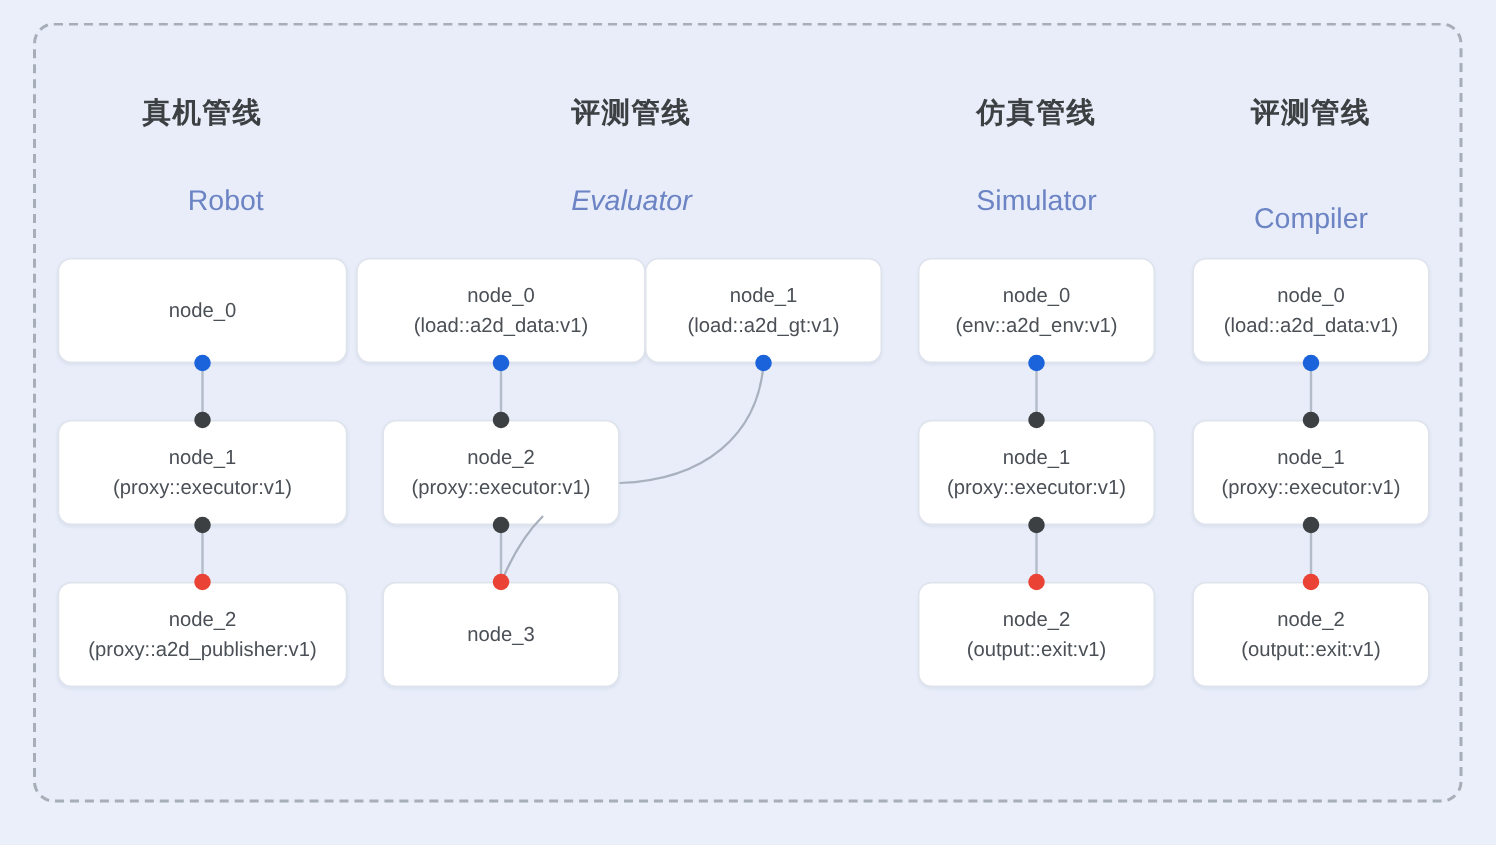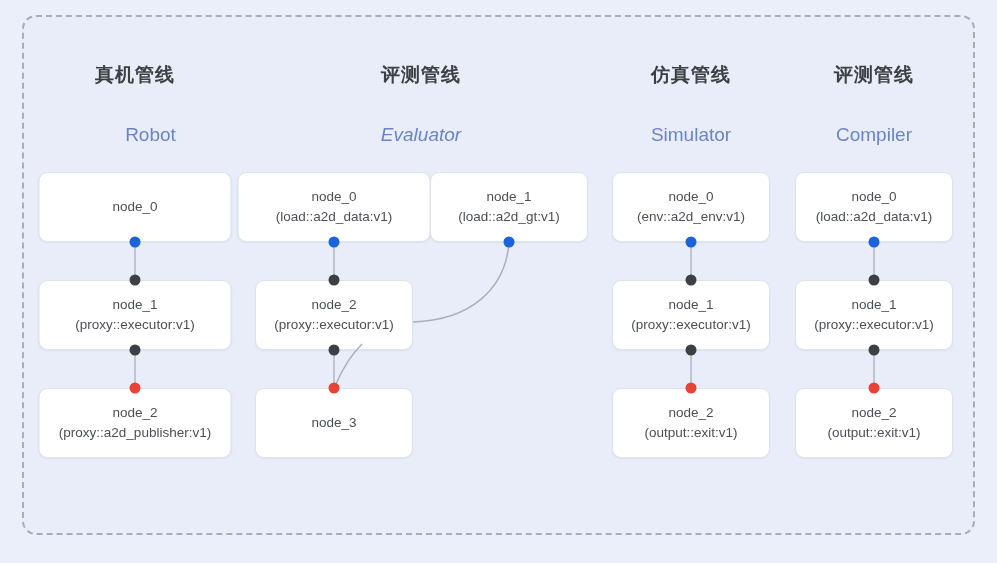--- a/index.html
+++ b/index.html
@@ -167,21 +167,21 @@
       <div class="node-id">node_2</div>
       <div class="node-type">(output::exit:v1)</div>
     </div>
     <div class="dot dot-blue" style="left: 691px; top: 242px; background: rgb(26, 99, 218);"></div>
     <div class="dot dot-black" style="left: 691px; top: 280px; background: rgb(60, 64, 67);"></div>
     <div class="dot dot-black" style="left: 691px; top: 350px; background: rgb(60, 64, 67);"></div>
     <div class="dot dot-red" style="left: 691px; top: 388px; background: rgb(234, 67, 53);"></div>
     <div class="col-head" style="left: 874px; top: 62px;">
       <div class="cn-title">评测管线</div>
     </div>
-    <div class="col-head" style="left: 874px; top: 124px;">
+    <div class="col-head" style="left: 874px; top: 136px;">
       <div class="en-title" style="color: rgb(108, 132, 196);">Compiler</div>
     </div>
     <div class="node" style="left: 874px; top: 172px; width: 158px; height: 70px;">
       <div class="node-id">node_0</div>
       <div class="node-type">(load::a2d_data:v1)</div>
     </div>
     <div class="node" style="left: 874px; top: 280px; width: 158px; height: 70px;">
       <div class="node-id">node_1</div>
       <div class="node-type">(proxy::executor:v1)</div>
     </div>

